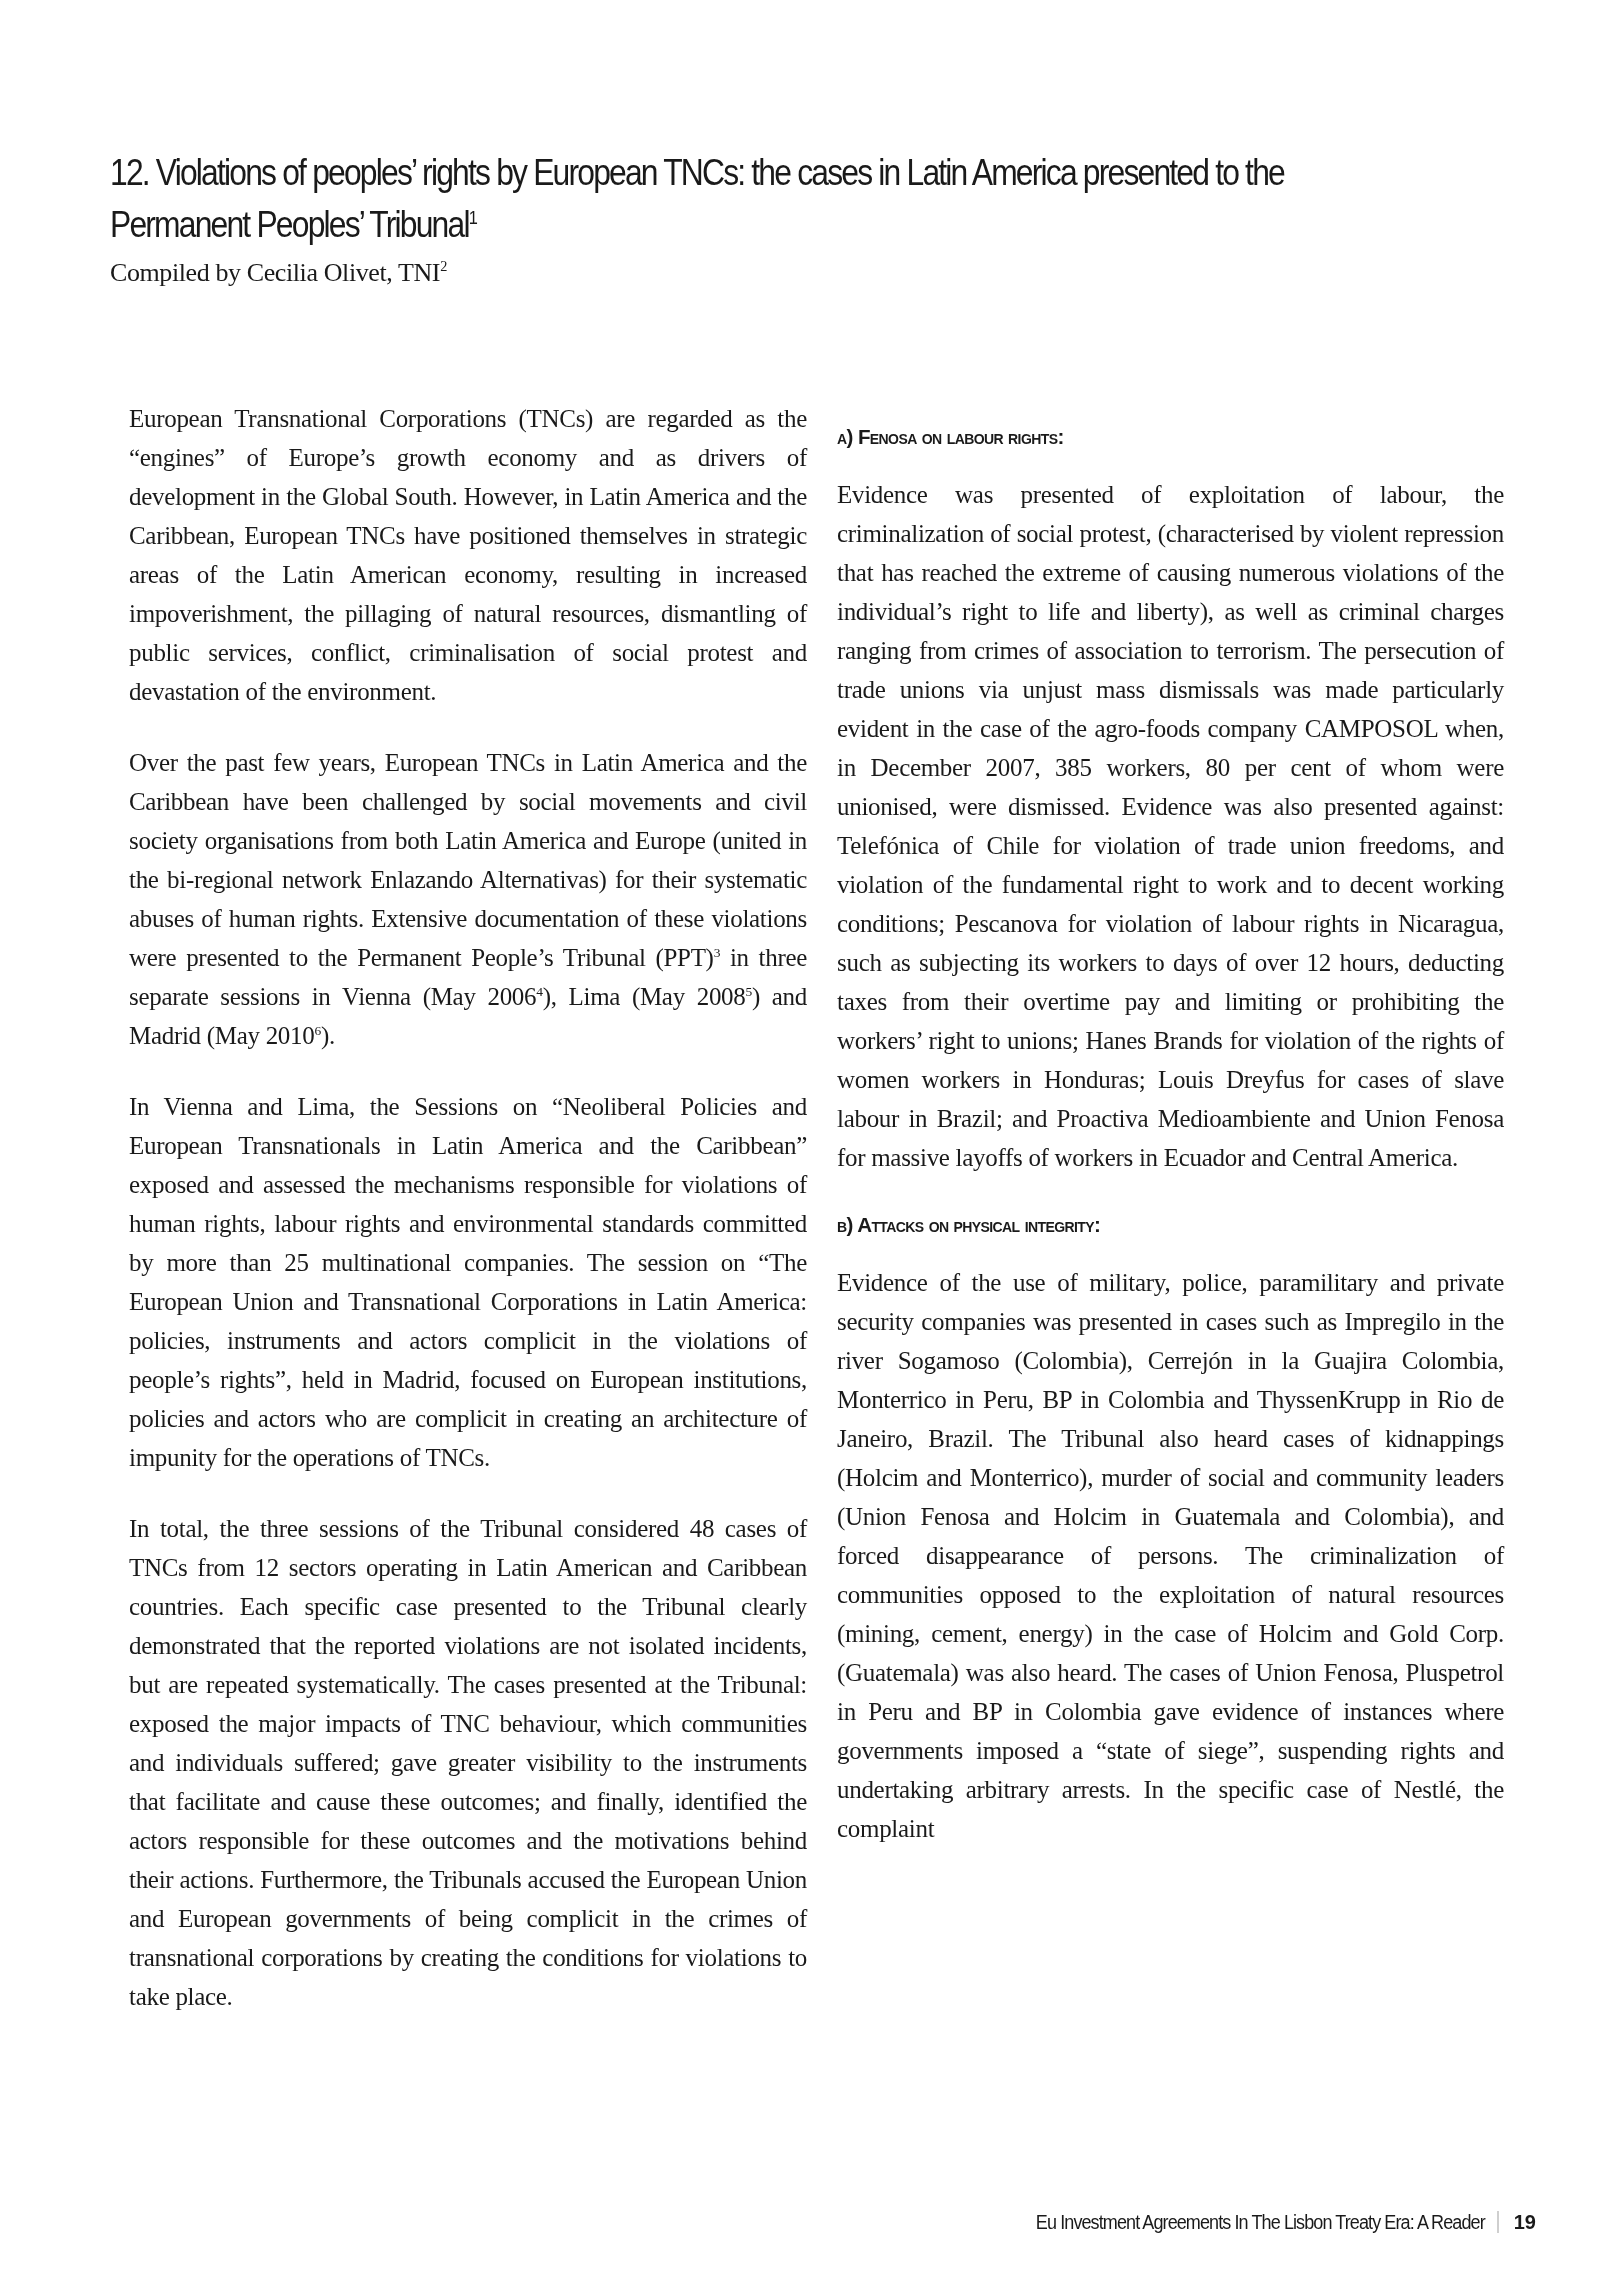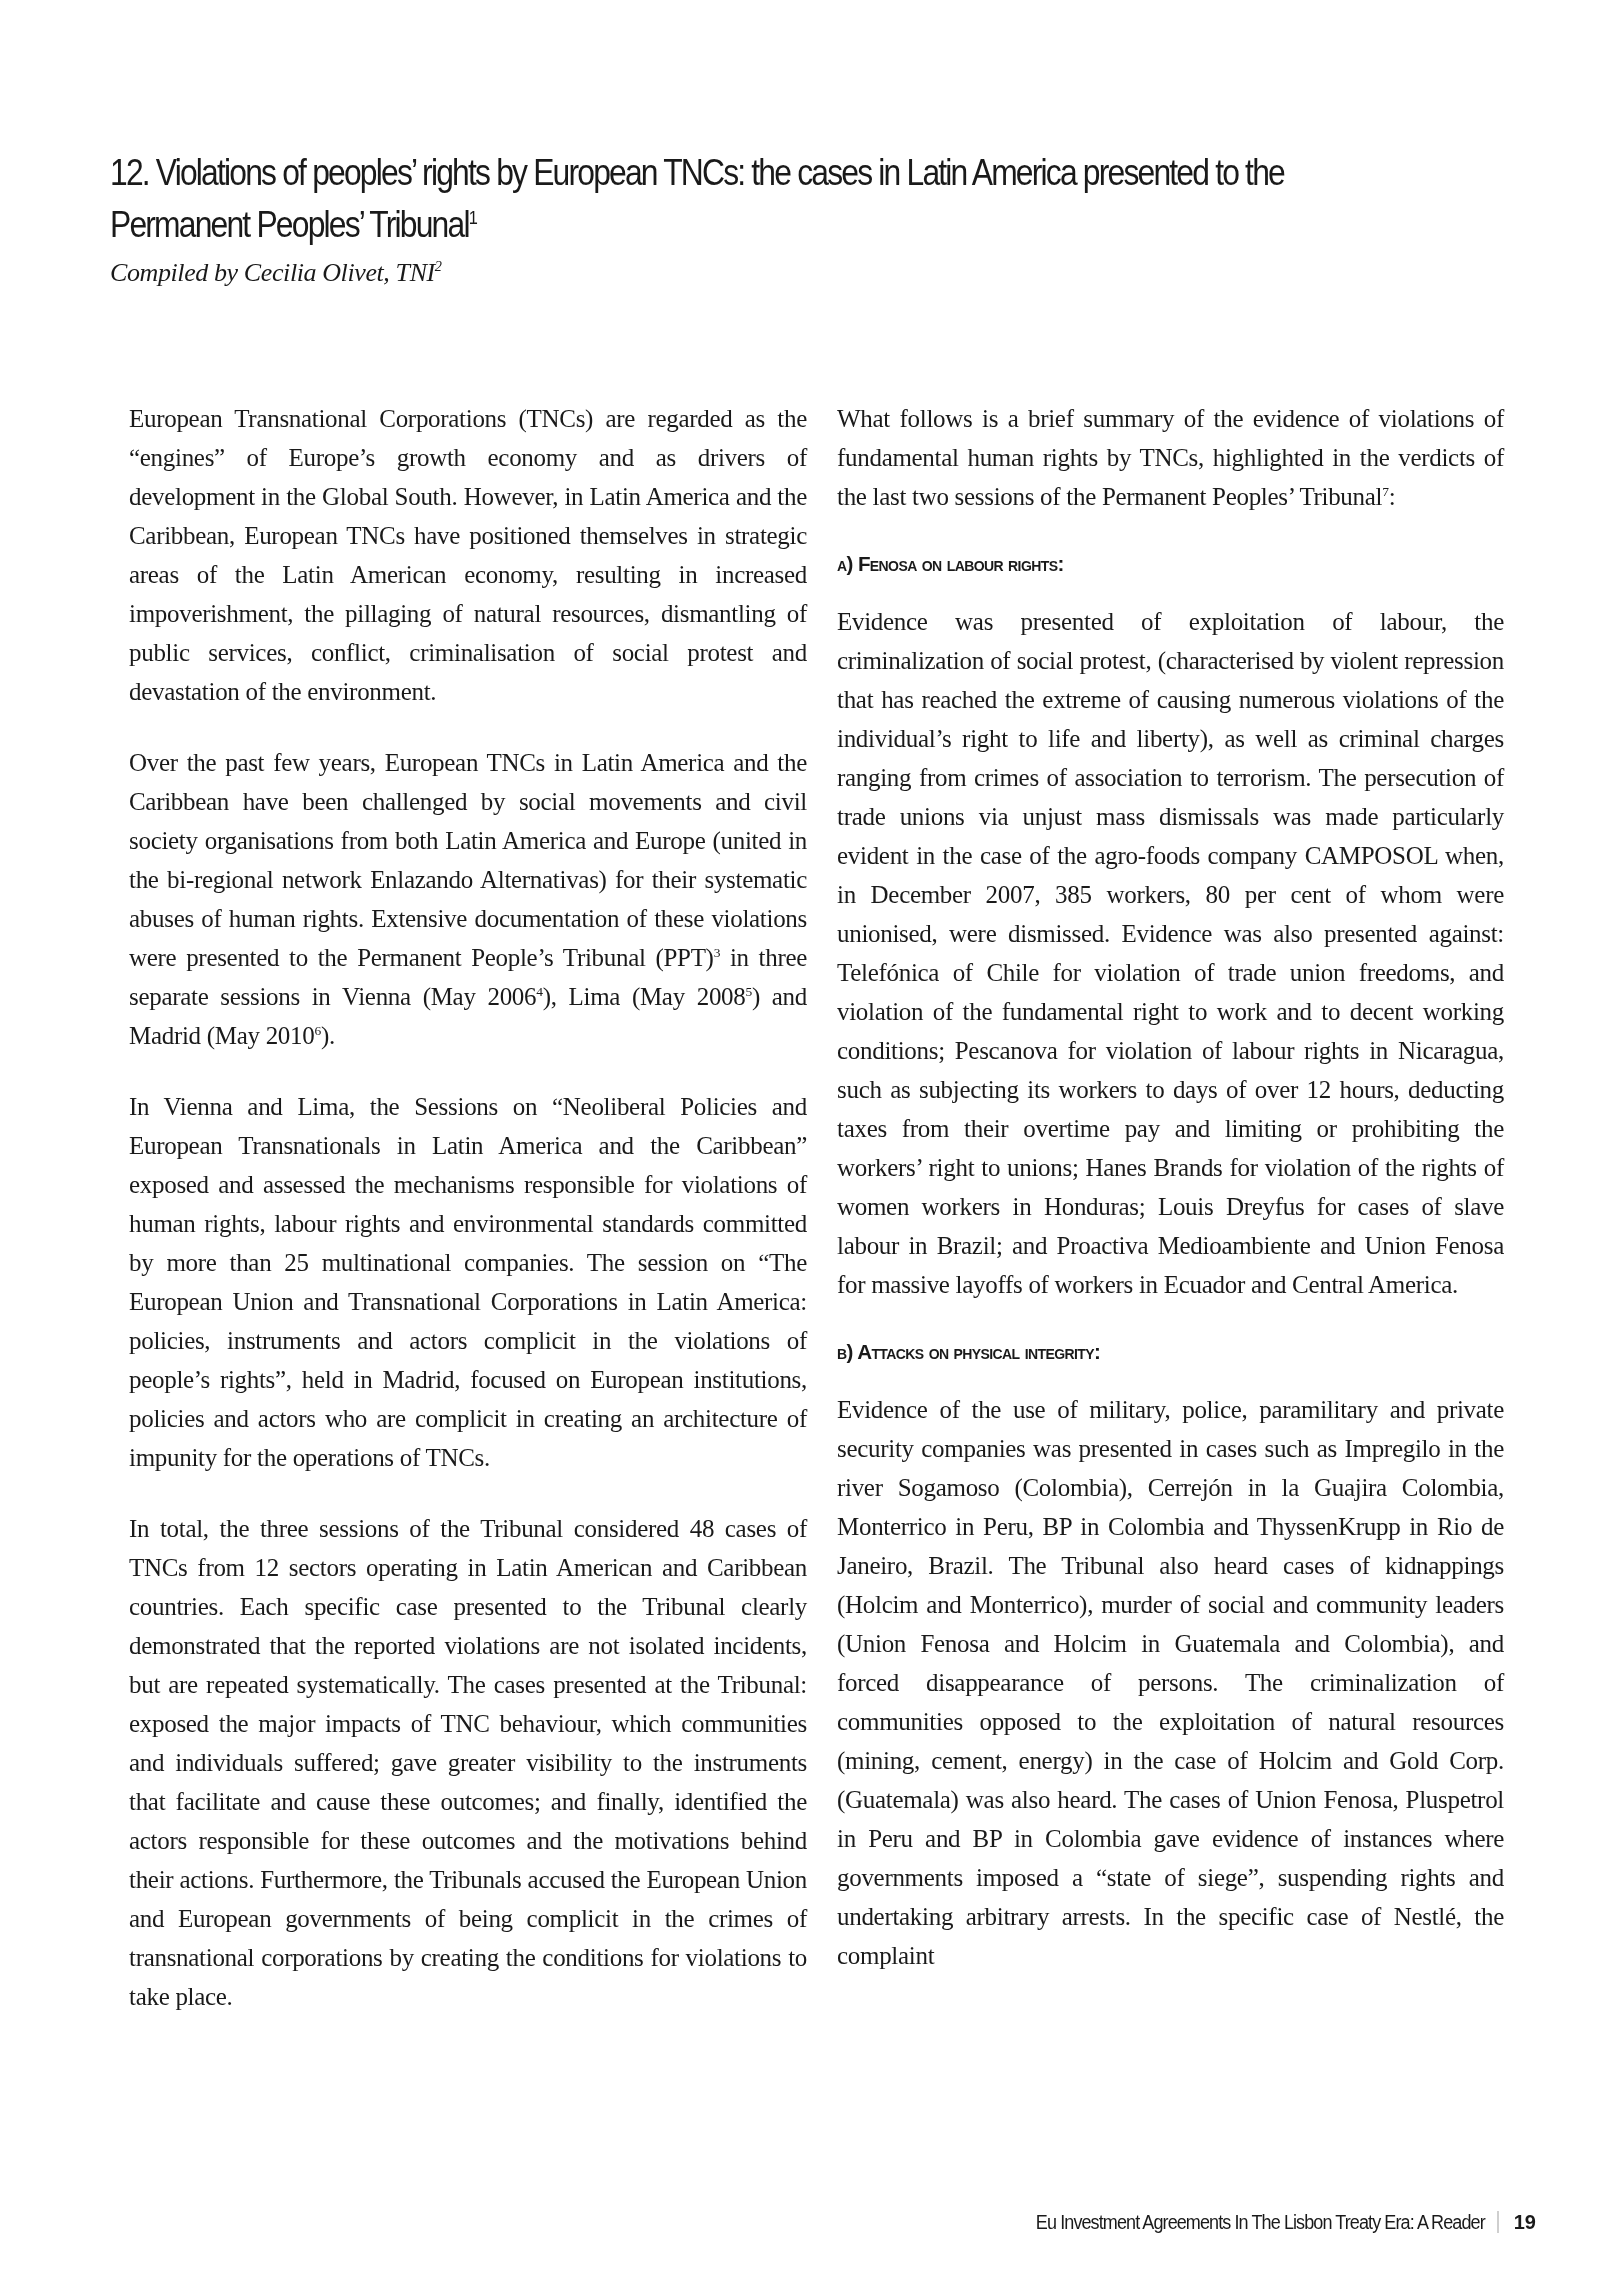--- a/index.html
+++ b/index.html
@@ -34,21 +34,20 @@
       color: #1a1a1a;
     }
     .chapter-title sup {
       font-size: 19px;
       vertical-align: super;
       line-height: 0;
     }
     .byline {
       margin: 4.8px 0 0 0;
       font-family: "Liberation Serif", "DejaVu Serif", serif;
-      font-style: italic;
       font-size: 26px;
       line-height: 33px;
       letter-spacing: -0.4px;
       color: #1a1a1a;
     }
     .byline sup {
       font-size: 14.3px;
       line-height: 0;
       vertical-align: super;
     }
@@ -127,23 +126,20 @@
 <section class="column col-left">
   <p>European Transnational Corporations (TNCs) are regarded as the “engines” of Europe’s growth economy and as drivers of development in the Global South. However, in Latin America and the Caribbean, European TNCs have positioned themselves in strategic areas of the Latin American economy, resulting in increased impoverishment, the pillaging of natural resources, dismantling of public services, conflict, criminalisation of social protest and devastation of the environment.</p>
   <p>
     <span>Over the past few years, European TNCs in Latin America and the Caribbean have been challenged  by social movements and civil society organisations from both Latin America and Europe (united in the bi-regional network Enlazando Alternativas) for their systematic abuses of human rights. Extensive documentation of these violations were presented to the Permanent People’s Tribunal (PPT)</span><sup>3</sup><span> in three separate sessions in Vienna (May 2006</span><sup>4</sup><span>), Lima (May 2008</span><sup>5</sup><span>) and Madrid (May 2010</span><sup>6</sup><span>).</span>
   </p>
   <p>In Vienna and Lima, the Sessions on “Neoliberal Policies and European Transnationals in Latin America and the Caribbean” exposed and assessed the mechanisms responsible for violations of human rights, labour rights and environmental standards committed by more than 25 multinational companies. The session on “The European Union and Transnational Corporations in Latin America: policies, instruments and actors complicit in the violations of people’s rights”, held in Madrid, focused on European institutions, policies and actors who are complicit in creating an architecture of impunity for the operations of TNCs.</p>
   <p>In total, the three sessions of the Tribunal considered 48 cases of TNCs from 12 sectors operating in Latin American and Caribbean countries. Each specific case presented to the Tribunal clearly demonstrated that the reported violations are not isolated incidents, but are repeated systematically. The cases presented at the Tribunal: exposed the major impacts of TNC behaviour, which communities and individuals suffered; gave greater visibility to the instruments that facilitate and cause these outcomes; and finally, identified the actors responsible for these outcomes and the motivations behind their actions. Furthermore, the Tribunals accused the European Union and European governments of being complicit in the crimes of transnational corporations by creating the conditions for violations to take place.</p>
 </section>
 
 <section class="column col-right">
-  <p>
-    <span>What follows is a brief summary of the evidence of violations of fundamental human rights by TNCs, highlighted in the verdicts of the last two sessions of the Permanent Peoples’ Tribunal</span><sup>7</sup><span>:</span>
-  </p>
   <h2 class="section-heading">a) Fenosa on labour rights:</h2>
   <p>Evidence was presented of exploitation of labour, the criminalization of social protest, (characterised by violent repression that has reached the extreme of causing numerous violations of the individual’s right to life and liberty), as well as criminal charges ranging from crimes of association to terrorism. The persecution of trade unions via unjust mass dismissals was made particularly evident in the case of the agro-foods company CAMPOSOL when, in  December 2007, 385 workers, 80 per cent of whom were unionised, were dismissed. Evidence was also presented against: Telefónica of Chile for violation of trade union freedoms, and violation of the fundamental right to work and to decent working conditions; Pescanova for violation of labour rights in Nicaragua, such as subjecting its workers to days of over 12 hours, deducting taxes from their overtime pay and limiting or prohibiting the workers’ right to unions; Hanes Brands for violation of the rights of women workers in Honduras; Louis Dreyfus for cases of slave labour in Brazil; and Proactiva Medioambiente and Union Fenosa for massive layoffs of workers in Ecuador and Central America.</p>
   <h2 class="section-heading">b) Attacks on physical integrity:</h2>
   <p>Evidence of the use of military, police, paramilitary and private security companies was presented in cases such as Impregilo in the river Sogamoso (Colombia), Cerrejón in la Guajira Colombia, Monterrico in Peru, BP in Colombia and ThyssenKrupp in Rio de Janeiro, Brazil. The Tribunal also heard cases of kidnappings (Holcim and Monterrico), murder of social and community leaders (Union Fenosa and Holcim in Guatemala and Colombia), and forced disappearance of persons. The criminalization of communities opposed to the exploitation of natural resources (mining, cement, energy) in the case of Holcim and Gold Corp. (Guatemala) was also heard. The cases of Union Fenosa, Pluspetrol in Peru and BP in Colombia gave evidence of instances where governments imposed a “state of siege”, suspending rights and undertaking arbitrary arrests. In the specific case of Nestlé, the complaint</p>
 </section>
 
 <footer class="footer">
   <span class="footer-title">Eu Investment Agreements In The Lisbon Treaty Era: A Reader</span>
   <span class="footer-sep"></span>
   <span class="footer-page">19</span>

